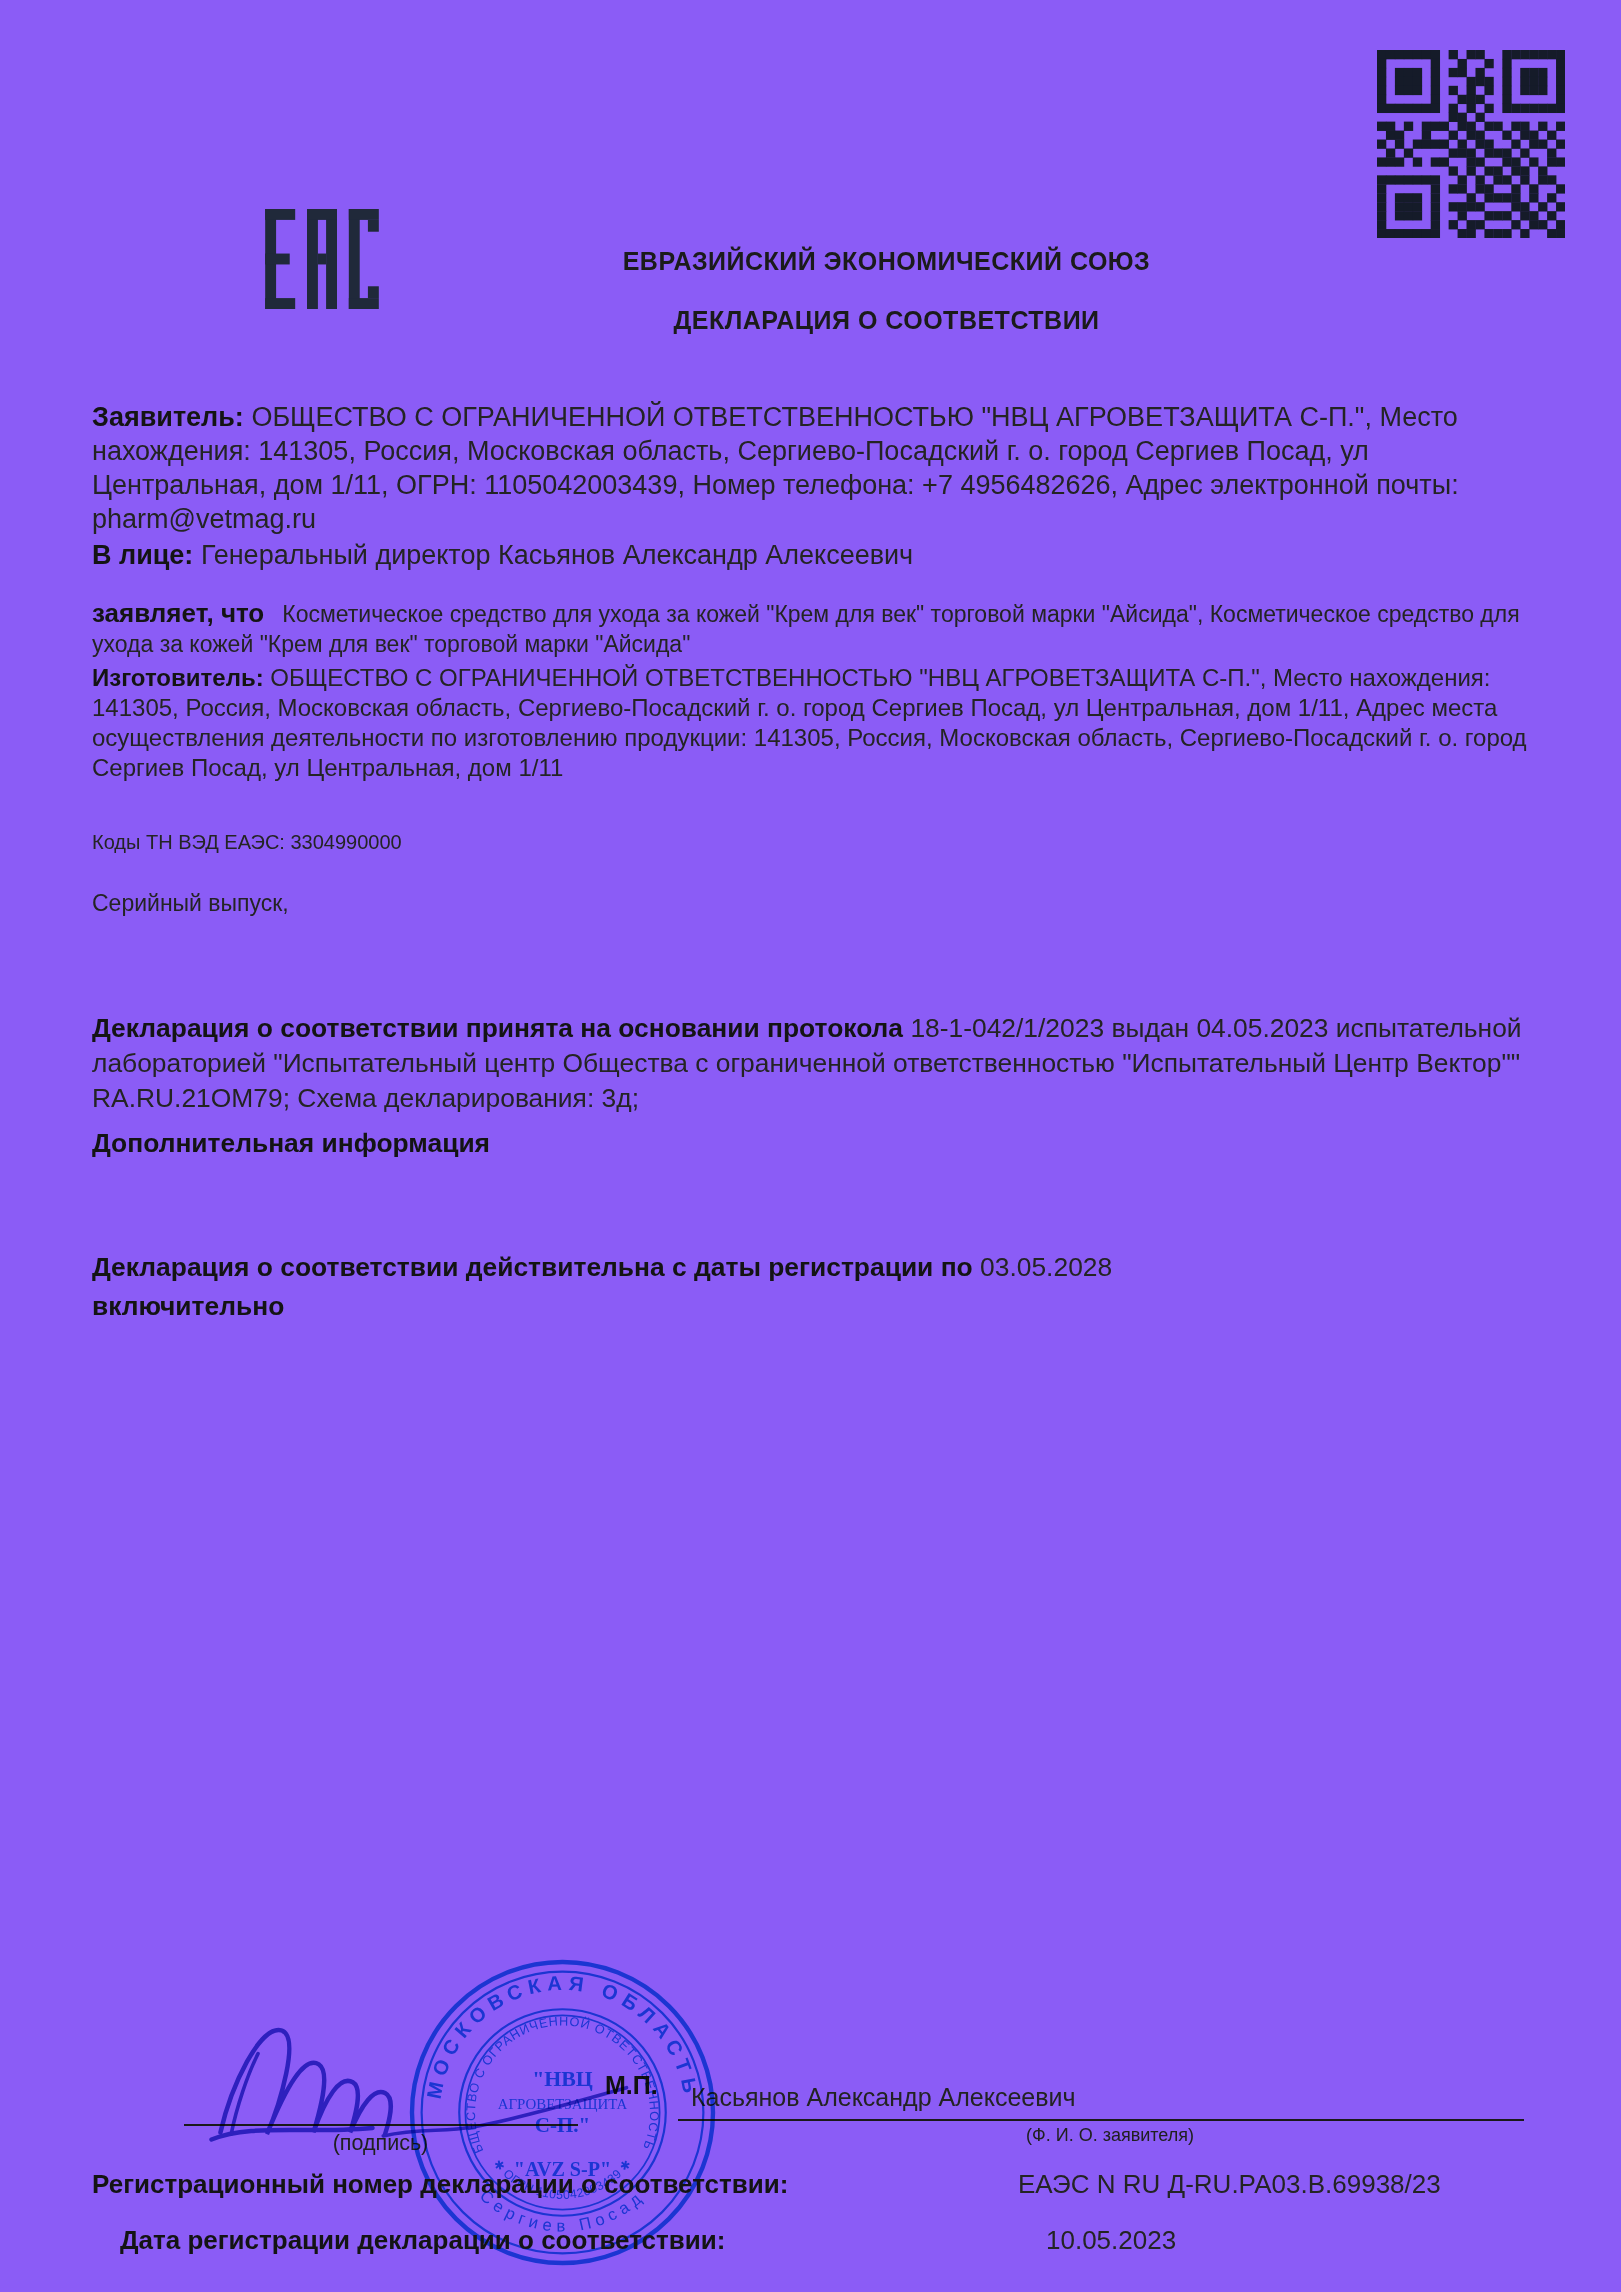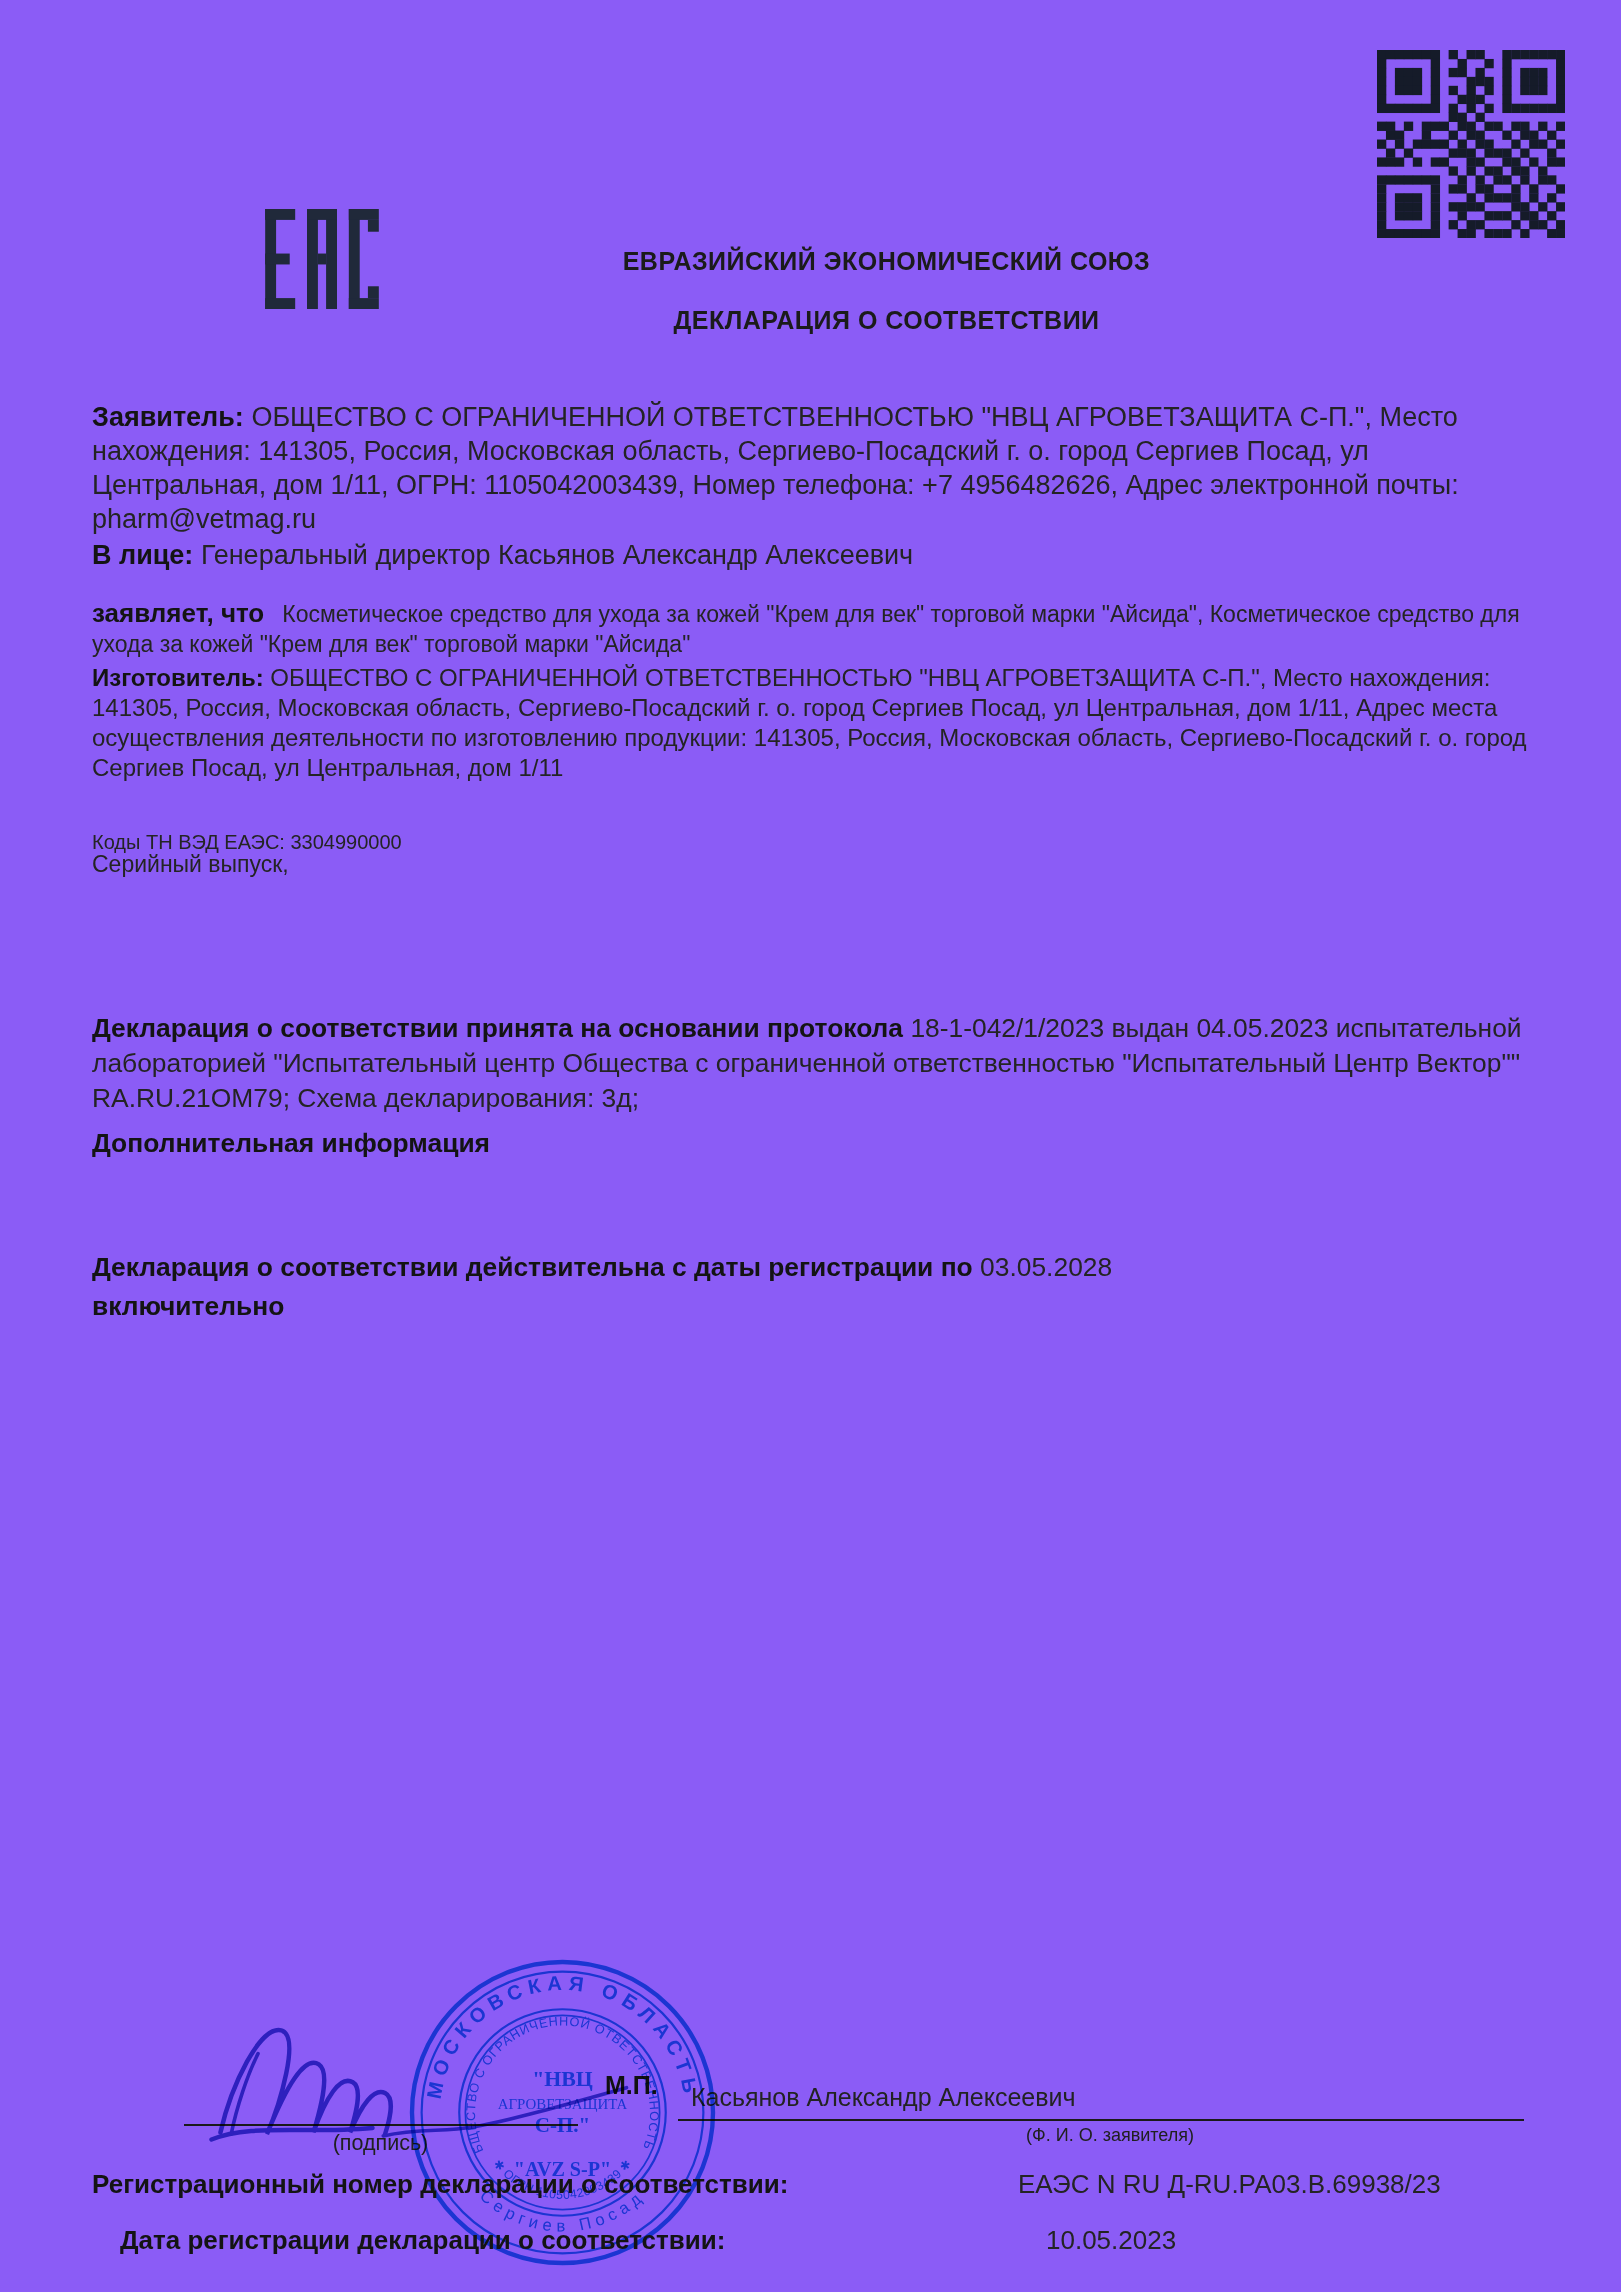--- a/index.html
+++ b/index.html
@@ -15,21 +15,21 @@
   
   .para{left:92px;width:1451px;color:#242424;}
   .para b{color:#141414;}
   .p-applicant{top:373px;width:1397px;font-size:27px;line-height:34px;}
   .p-person{top:511px;font-size:27px;line-height:34px;}
   .p-declares{top:575px;width:1491px;font-size:23px;line-height:30px;}
   .p-declares b{font-size:26px;margin-right:18px;}
   .p-manufacturer{top:639px;width:1473px;font-size:24px;line-height:30px;}
   .p-document{top:753px;width:1348px;font-size:23px;line-height:29.6px;}
   .p-codes{top:811px;font-size:20px;}
-  .p-serial{top:828px;font-size:23px;}
+  .p-serial{top:867px;font-size:23px;}
   .p-conformity{top:867px;width:1343px;font-size:26.4px;line-height:38px;}
   .p-conformity b{margin-right:12.5px;}
   .p-basis{top:985px;width:1446px;font-size:26.4px;line-height:35px;}
   .p-additional{top:1102px;font-size:26.4px;font-weight:bold;color:#141414;}
   .p-validity{top:1222px;font-size:26.4px;line-height:39px;font-weight:bold;color:#141414;}
   .p-validity .reg{font-weight:normal;color:#242424;}
   
   .sig-line{left:184px;top:2124px;width:394px;height:1.8px;background:#1a1a1a;}
   .fio-line{left:678px;top:2119px;width:846px;height:1.8px;background:#1a1a1a;}
   .sign-caption{left:246px;top:2131px;width:269px;text-align:center;font-size:21.5px;color:#202020;}

